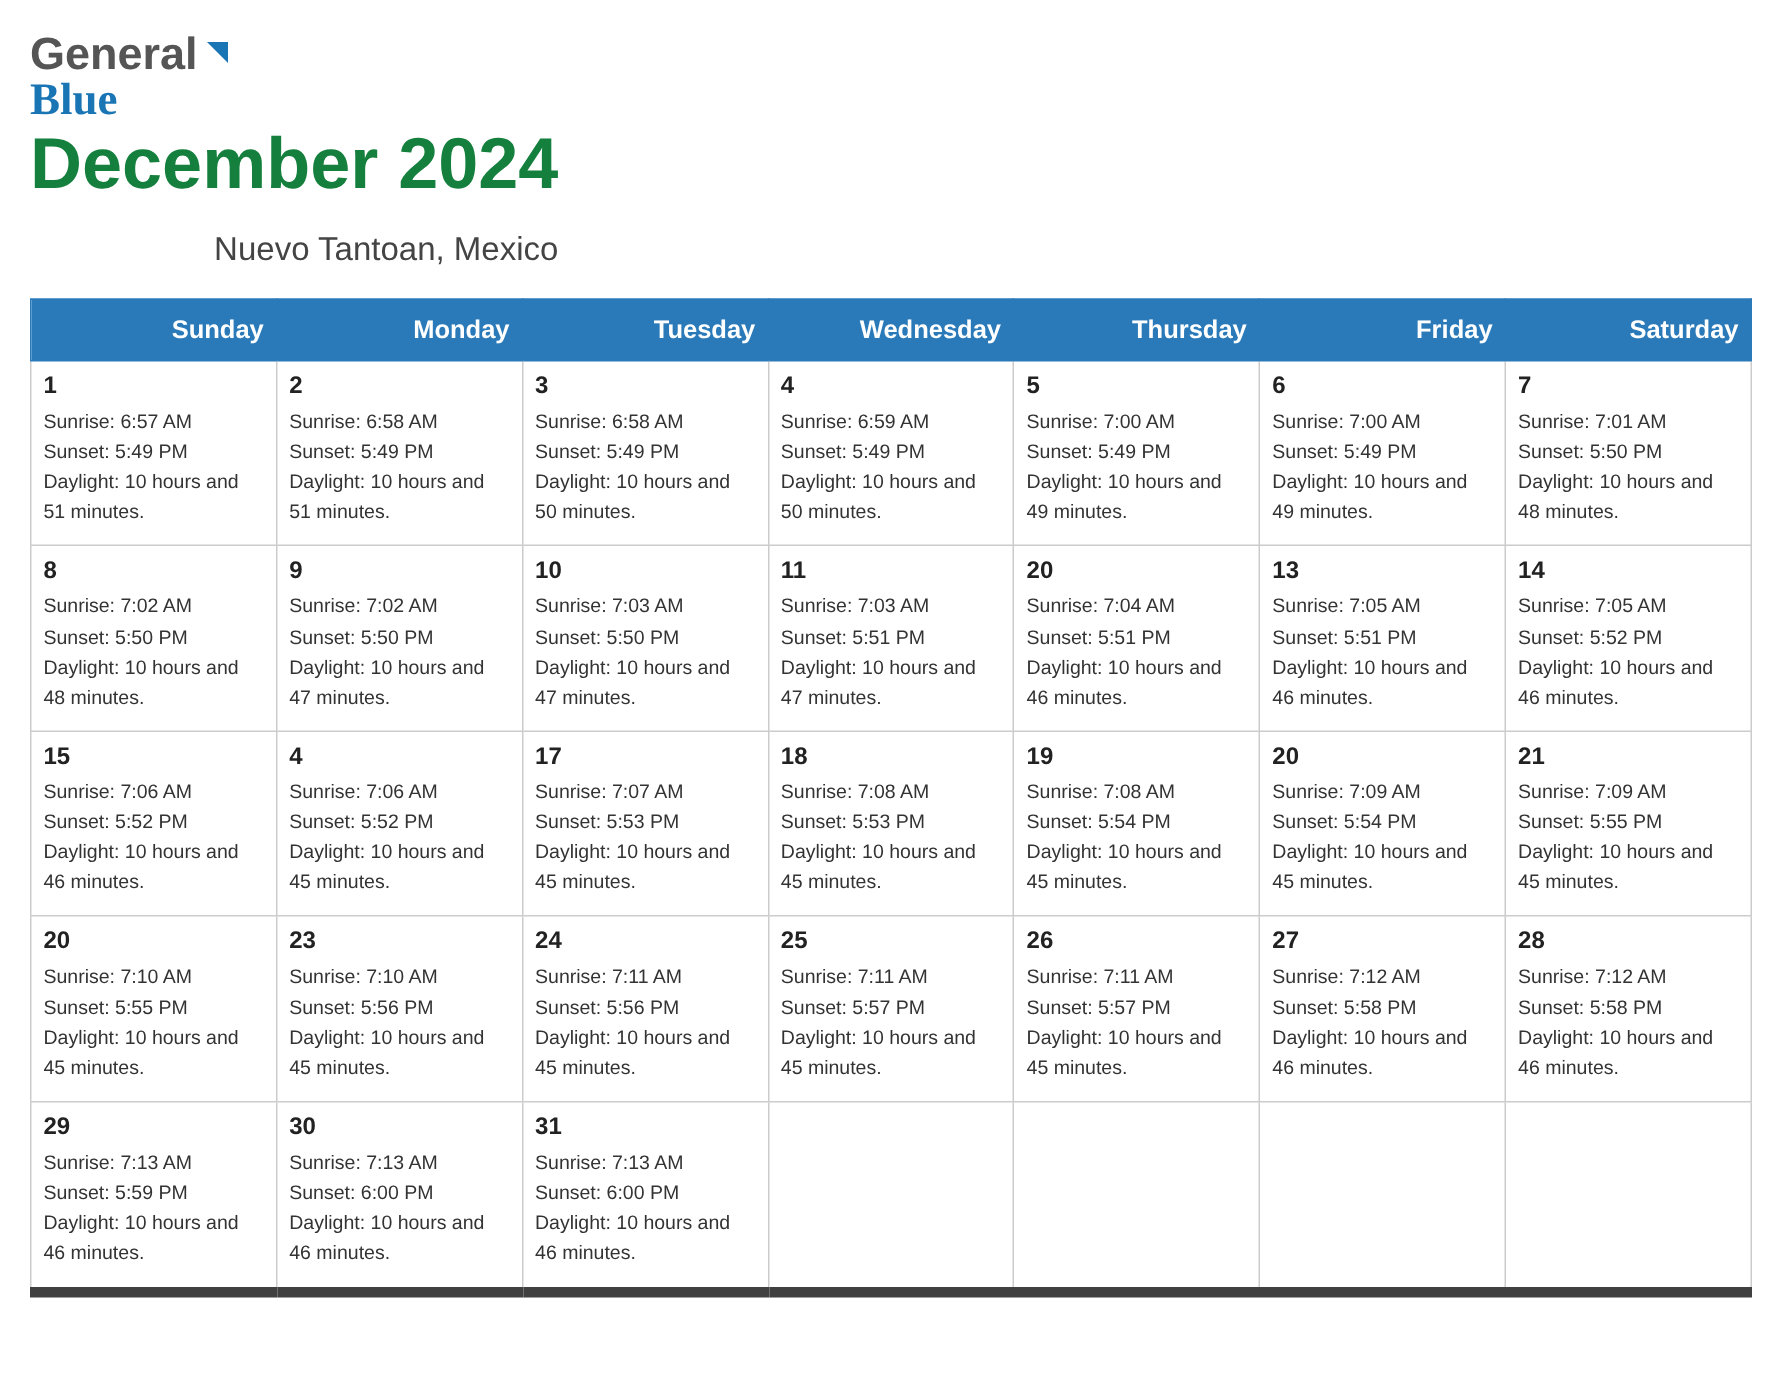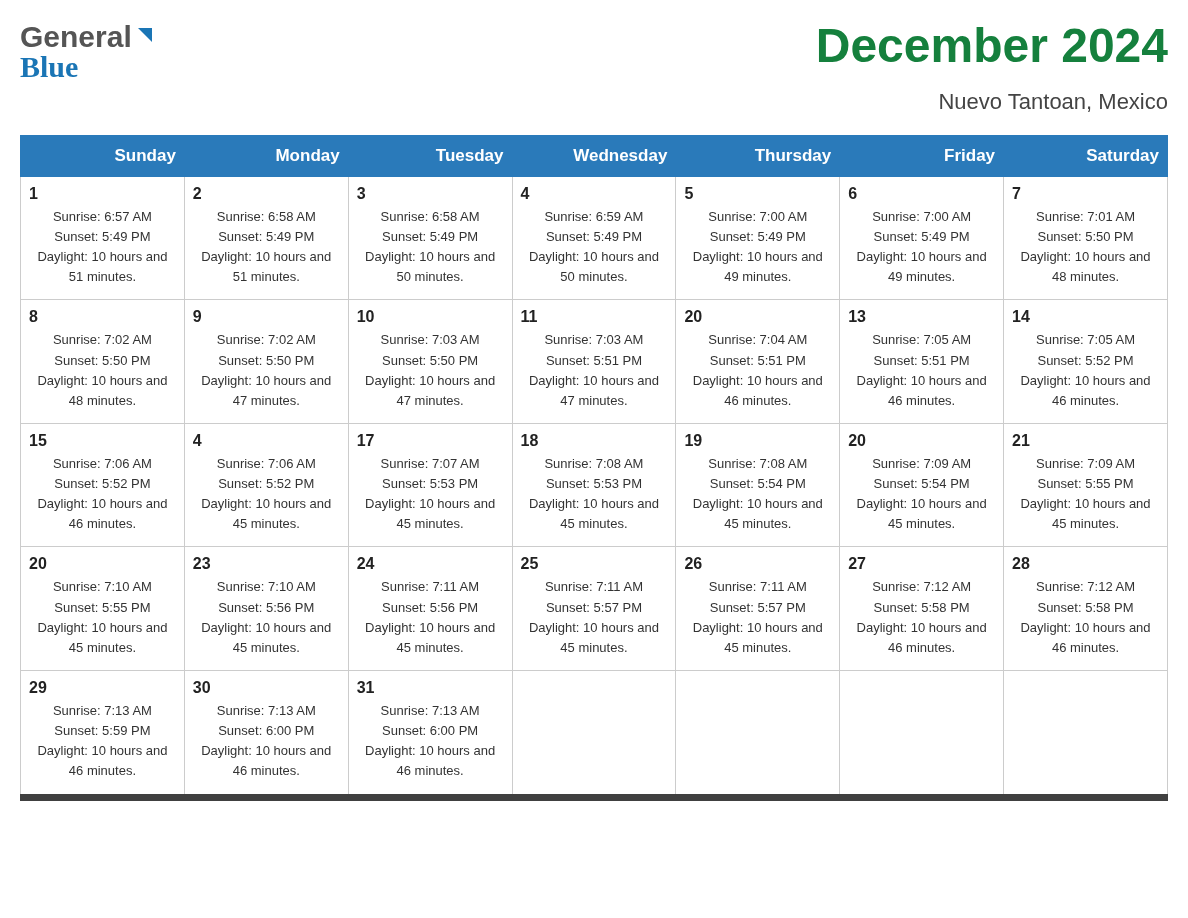--- a/index.html
+++ b/index.html
@@ -8,20 +8,21 @@
       background: #fff;
       padding: 20px;
       width: 1188px;
       min-height: 918px;
     }
     .header {
       display: flex;
       justify-content: space-between;
       align-items: flex-start;
       margin-bottom: 20px;
+      flex-direction: column;
     }
     .logo {
       display: flex;
       flex-direction: column;
       align-items: flex-start;
     }
     .title-section {
       text-align: right;
     }
     .month-title {
@@ -62,21 +63,20 @@
       font-size: 16px;
       font-weight: bold;
       display: block;
       margin-bottom: 4px;
       color: #222;
     }
     .day-info {
       line-height: 1.55;
       font-size: 13px;
       color: #333;
-      text-align: center;
     }
     .calendar tr td {
       border-bottom: 1px solid #ccc;
     }
     .calendar tbody tr:last-child td {
       border-bottom: 7px solid #404040;
     }
     .empty-cell {
       background: #fff;
     }

